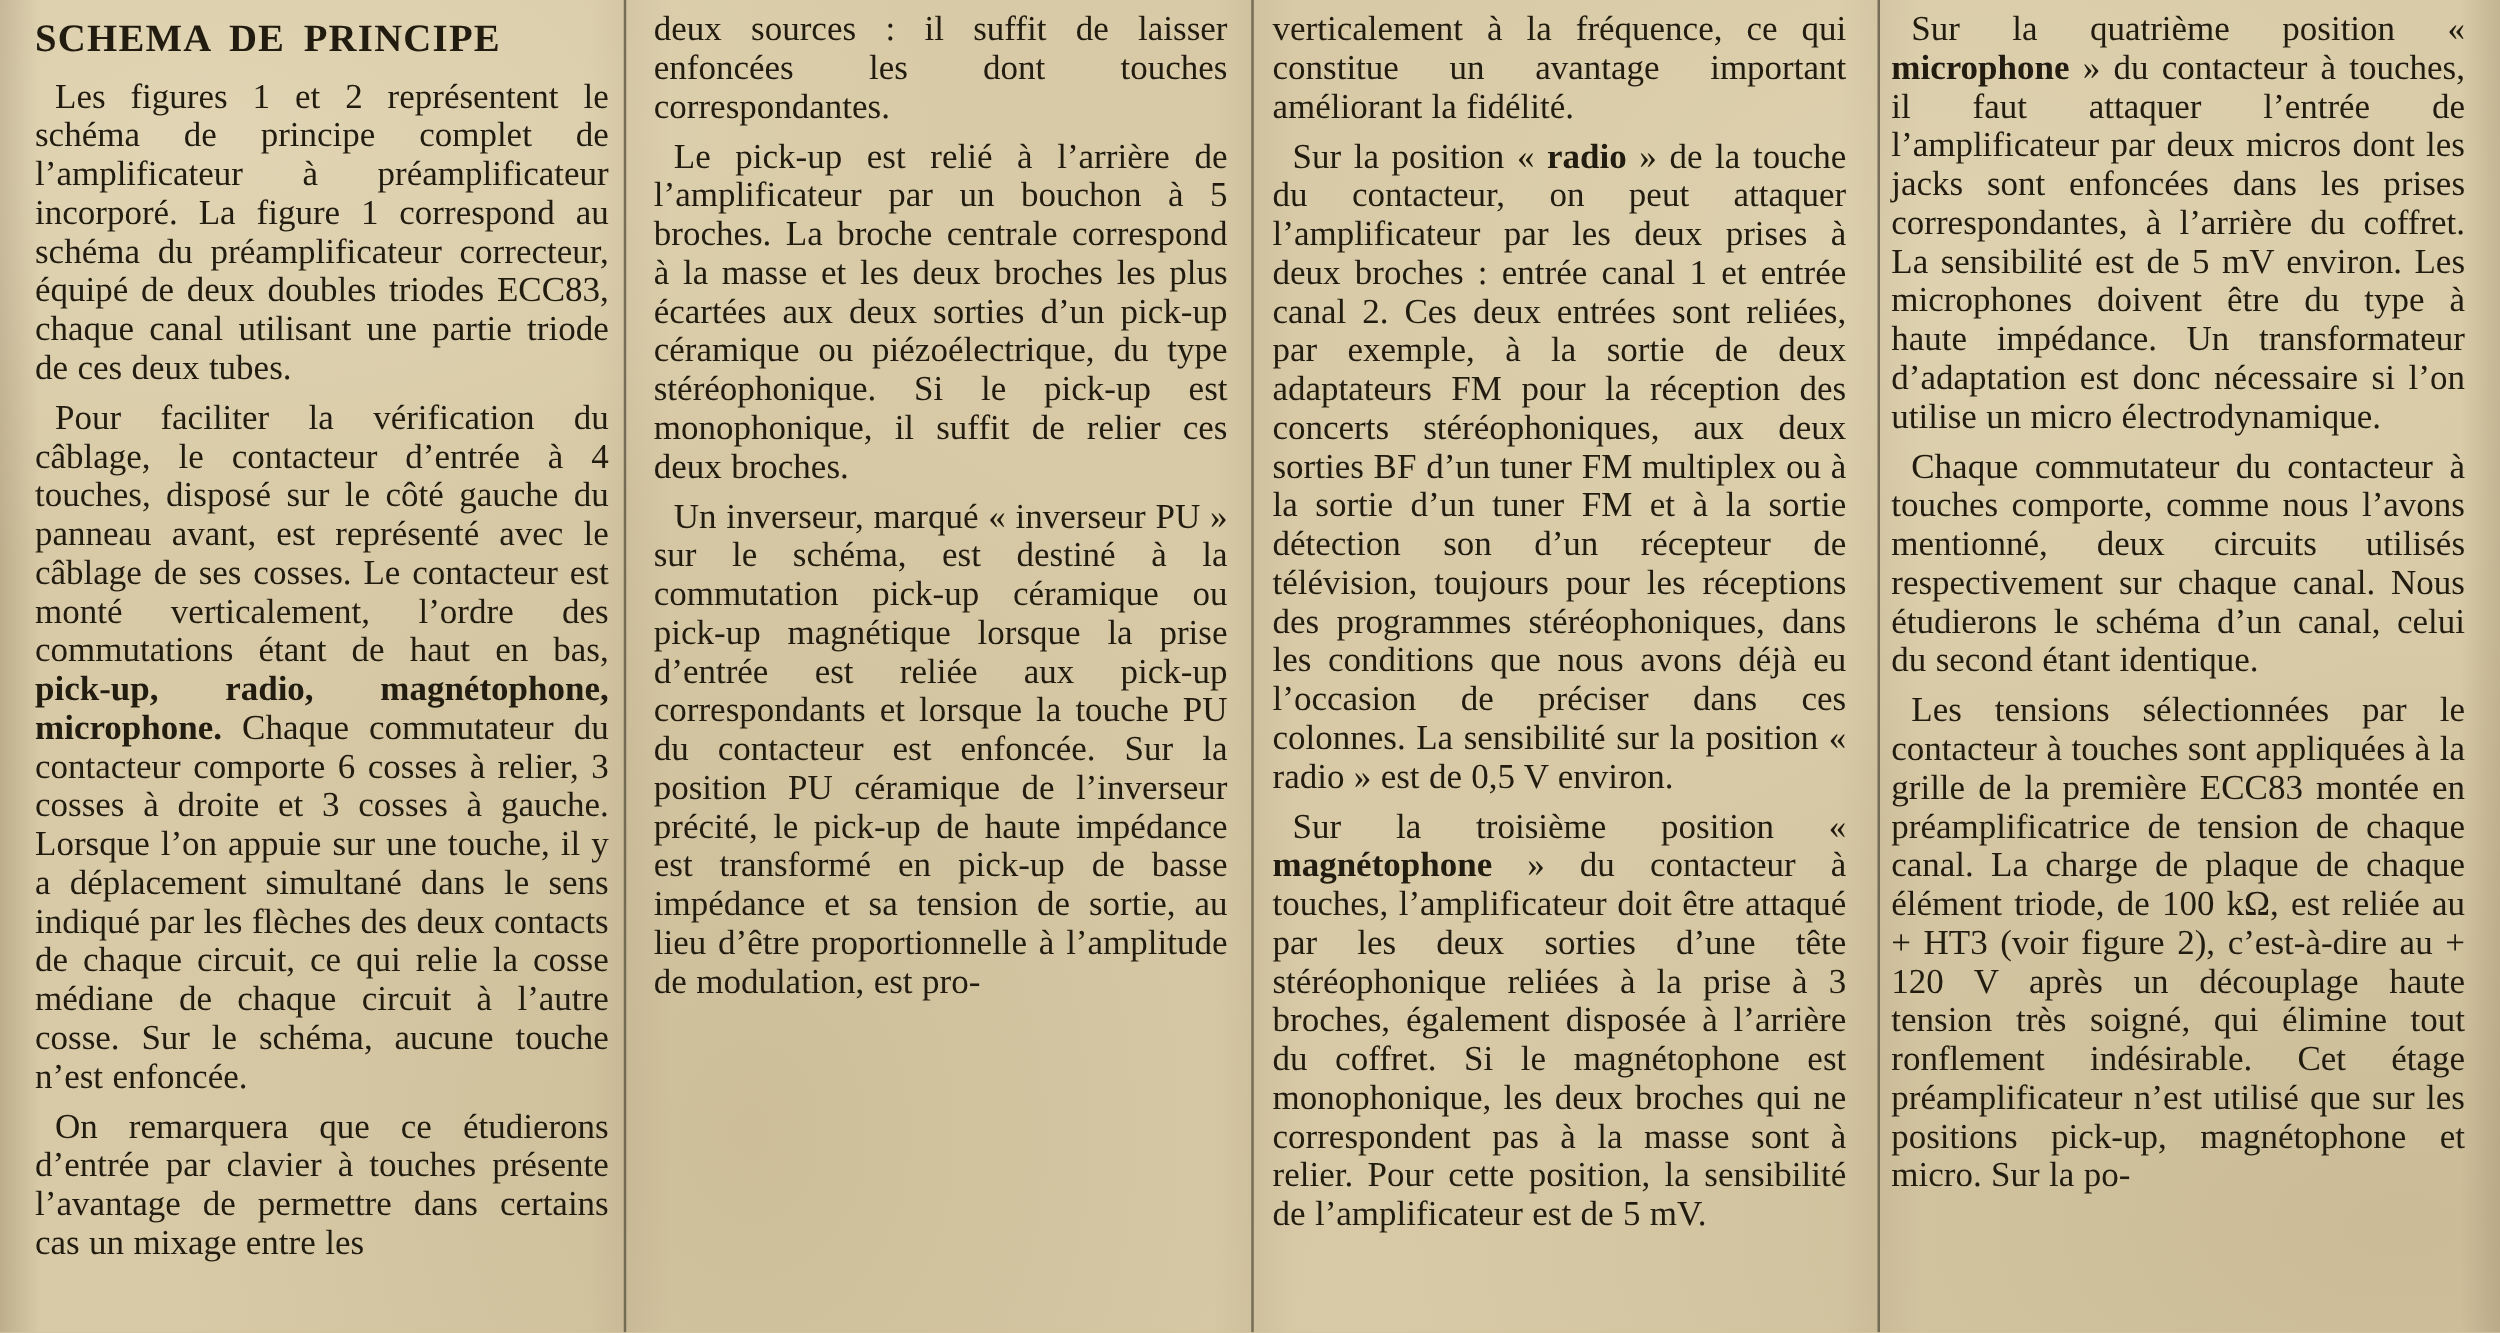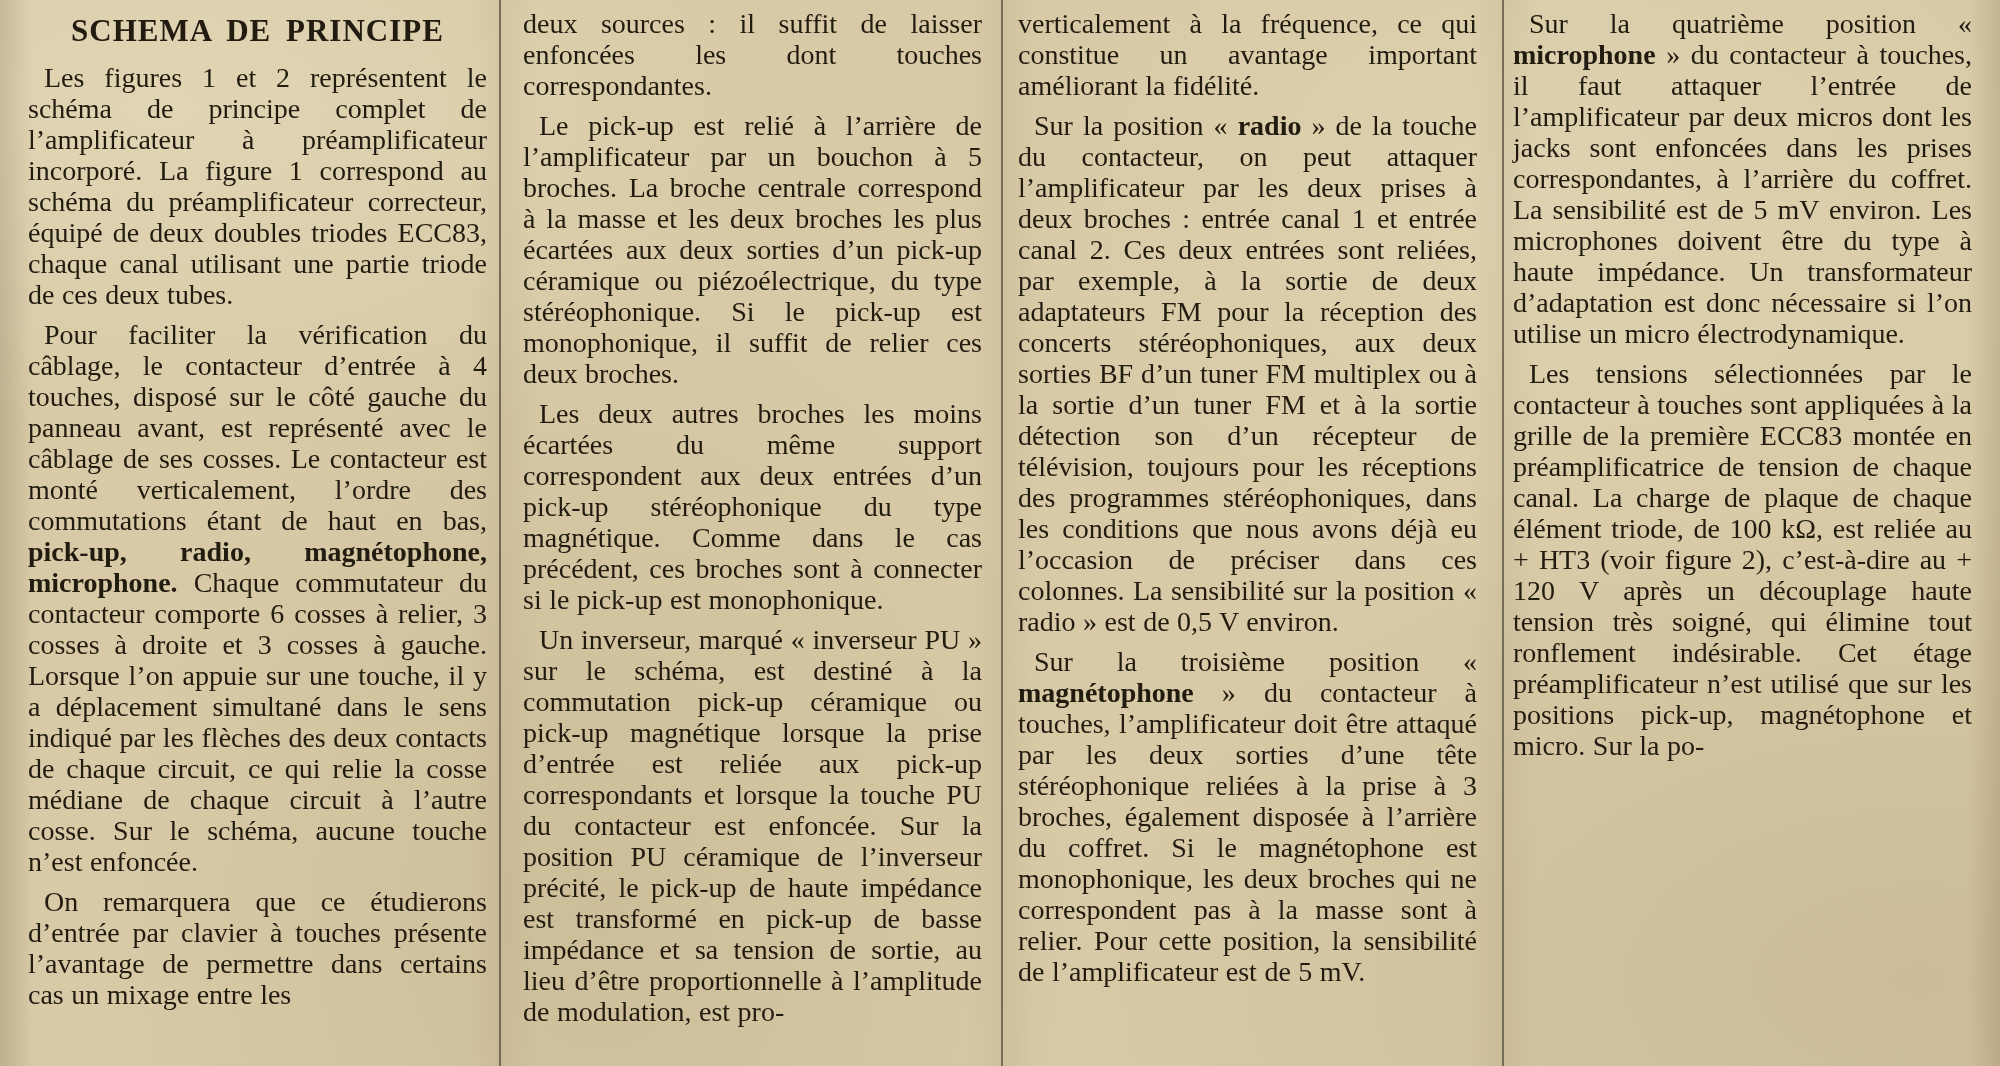--- a/index.html
+++ b/index.html
@@ -50,21 +50,21 @@
     background: var(--rule, #57503f);
     opacity: 0.75;
   }
   .rule-1 { left: 499px; }
   .rule-2 { left: 1001px; }
   .rule-3 { left: 1502px; }
   .heading {
     font-size: 31px;
     line-height: 38px;
     font-weight: bold;
-    text-align: center;
+    text-align: left;
     letter-spacing: 1px;
     word-spacing: 6px;
     margin: 4px 0 12px;
     text-indent: 0;
     color: var(--ink, #17120a);
   }
   .para { margin: 0 0 9px; }
   .para.indent { text-indent: 16px; }
   .para b { font-weight: bold; }
 </style>
@@ -79,26 +79,26 @@
   <div class="columns">
     <div class="col">
       <h1 class="heading">SCHEMA DE PRINCIPE</h1>
     <p class="para indent"><span>Les figures 1 et 2 représentent le schéma de principe complet de l’amplificateur à préamplificateur incorporé. La figure 1 correspond au schéma du préamplificateur correcteur, équipé de deux doubles triodes ECC83, chaque canal utilisant une partie triode de ces deux tubes.</span></p>
         <p class="para indent"><span>Pour faciliter la vérification du câblage, le contacteur d’entrée à 4 touches, disposé sur le côté gauche du panneau avant, est représenté avec le câblage de ses cosses. Le contacteur est monté verticalement, l’ordre des commutations étant de haut en bas, </span><b>pick-up, radio, magnétophone, microphone.</b><span> Chaque commutateur du contacteur comporte 6 cosses à relier, 3 cosses à droite et 3 cosses à gauche. Lorsque l’on appuie sur une touche, il y a déplacement simultané dans le sens indiqué par les flèches des deux contacts de chaque circuit, ce qui relie la cosse médiane de chaque circuit à l’autre cosse. Sur le schéma, aucune touche n’est enfoncée.</span></p>
         <p class="para indent"><span>On remarquera que ce étudierons d’entrée par clavier à touches présente l’avantage de permettre dans certains cas un mixage entre les</span></p>
       </div>
     <div class="col">
         <p class="para"><span>deux sources : il suffit de laisser enfoncées les dont touches correspondantes.</span></p>
         <p class="para indent"><span>Le pick-up est relié à l’arrière de l’amplificateur par un bouchon à 5 broches. La broche centrale correspond à la masse et les deux broches les plus écartées aux deux sorties d’un pick-up céramique ou piézoélectrique, du type stéréophonique. Si le pick-up est monophonique, il suffit de relier ces deux broches.</span></p>
-        <p class="para indent"><span>Les deux autres broches les moins écartées du même support correspondent aux deux entrées d’un pick-up stéréophonique du type magnétique. Comme dans le cas précédent, ces broches sont à connecter si le pick-up est monophonique.</span></p>
         <p class="para indent"><span>Un inverseur, marqué « inverseur PU » sur le schéma, est destiné à la commutation pick-up céramique ou pick-up magnétique lorsque la prise d’entrée est reliée aux pick-up correspondants et lorsque la touche PU du contacteur est enfoncée. Sur la position PU céramique de l’inverseur précité, le pick-up de haute impédance est transformé en pick-up de basse impédance et sa tension de sortie, au lieu d’être proportionnelle à l’amplitude de modulation, est pro-</span></p>
       </div>
     <div class="col">
         <p class="para"><span>verticalement à la fréquence, ce qui constitue un avantage important améliorant la fidélité.</span></p>
         <p class="para indent"><span>Sur la position « </span><b>radio</b><span> » de la touche du contacteur, on peut attaquer l’amplificateur par les deux prises à deux broches : entrée canal 1 et entrée canal 2. Ces deux entrées sont reliées, par exemple, à la sortie de deux adaptateurs FM pour la réception des concerts stéréophoniques, aux deux sorties BF d’un tuner FM multiplex ou à la sortie d’un tuner FM et à la sortie détection son d’un récepteur de télévision, toujours pour les réceptions des programmes stéréophoniques, dans les conditions que nous avons déjà eu l’occasion de préciser dans ces colonnes. La sensibilité sur la position « radio » est de 0,5 V environ.</span></p>
         <p class="para indent"><span>Sur la troisième position « </span><b>magnétophone</b><span> » du contacteur à touches, l’amplificateur doit être attaqué par les deux sorties d’une tête stéréophonique reliées à la prise à 3 broches, également disposée à l’arrière du coffret. Si le magnétophone est monophonique, les deux broches qui ne correspondent pas à la masse sont à relier. Pour cette position, la sensibilité de l’amplificateur est de 5 mV.</span></p>
       </div>
     <div class="col">
         <p class="para indent"><span>Sur la quatrième position « </span><b>microphone</b><span> » du contacteur à touches, il faut attaquer l’entrée de l’amplificateur par deux micros dont les jacks sont enfoncées dans les prises correspondantes, à l’arrière du coffret. La sensibilité est de 5 mV environ. Les microphones doivent être du type à haute impédance. Un transformateur d’adaptation est donc nécessaire si l’on utilise un micro électrodynamique.</span></p>
+        <p class="para indent"><span>Chaque commutateur du contacteur à touches comporte, comme nous l’avons mentionné, deux circuits utilisés respectivement sur chaque canal. Nous étudierons le schéma d’un canal, celui du second étant identique.</span></p>
         <p class="para indent"><span>Les tensions sélectionnées par le contacteur à touches sont appliquées à la grille de la première ECC83 montée en préamplificatrice de tension de chaque canal. La charge de plaque de chaque élément triode, de 100 kΩ, est reliée au + HT3 (voir figure 2), c’est-à-dire au + 120 V après un découplage haute tension très soigné, qui élimine tout ronflement indésirable. Cet étage préamplificateur n’est utilisé que sur les positions pick-up, magnétophone et micro. Sur la po-</span></p>
       </div>
   </div>
 </div>
 
 </body></html>

